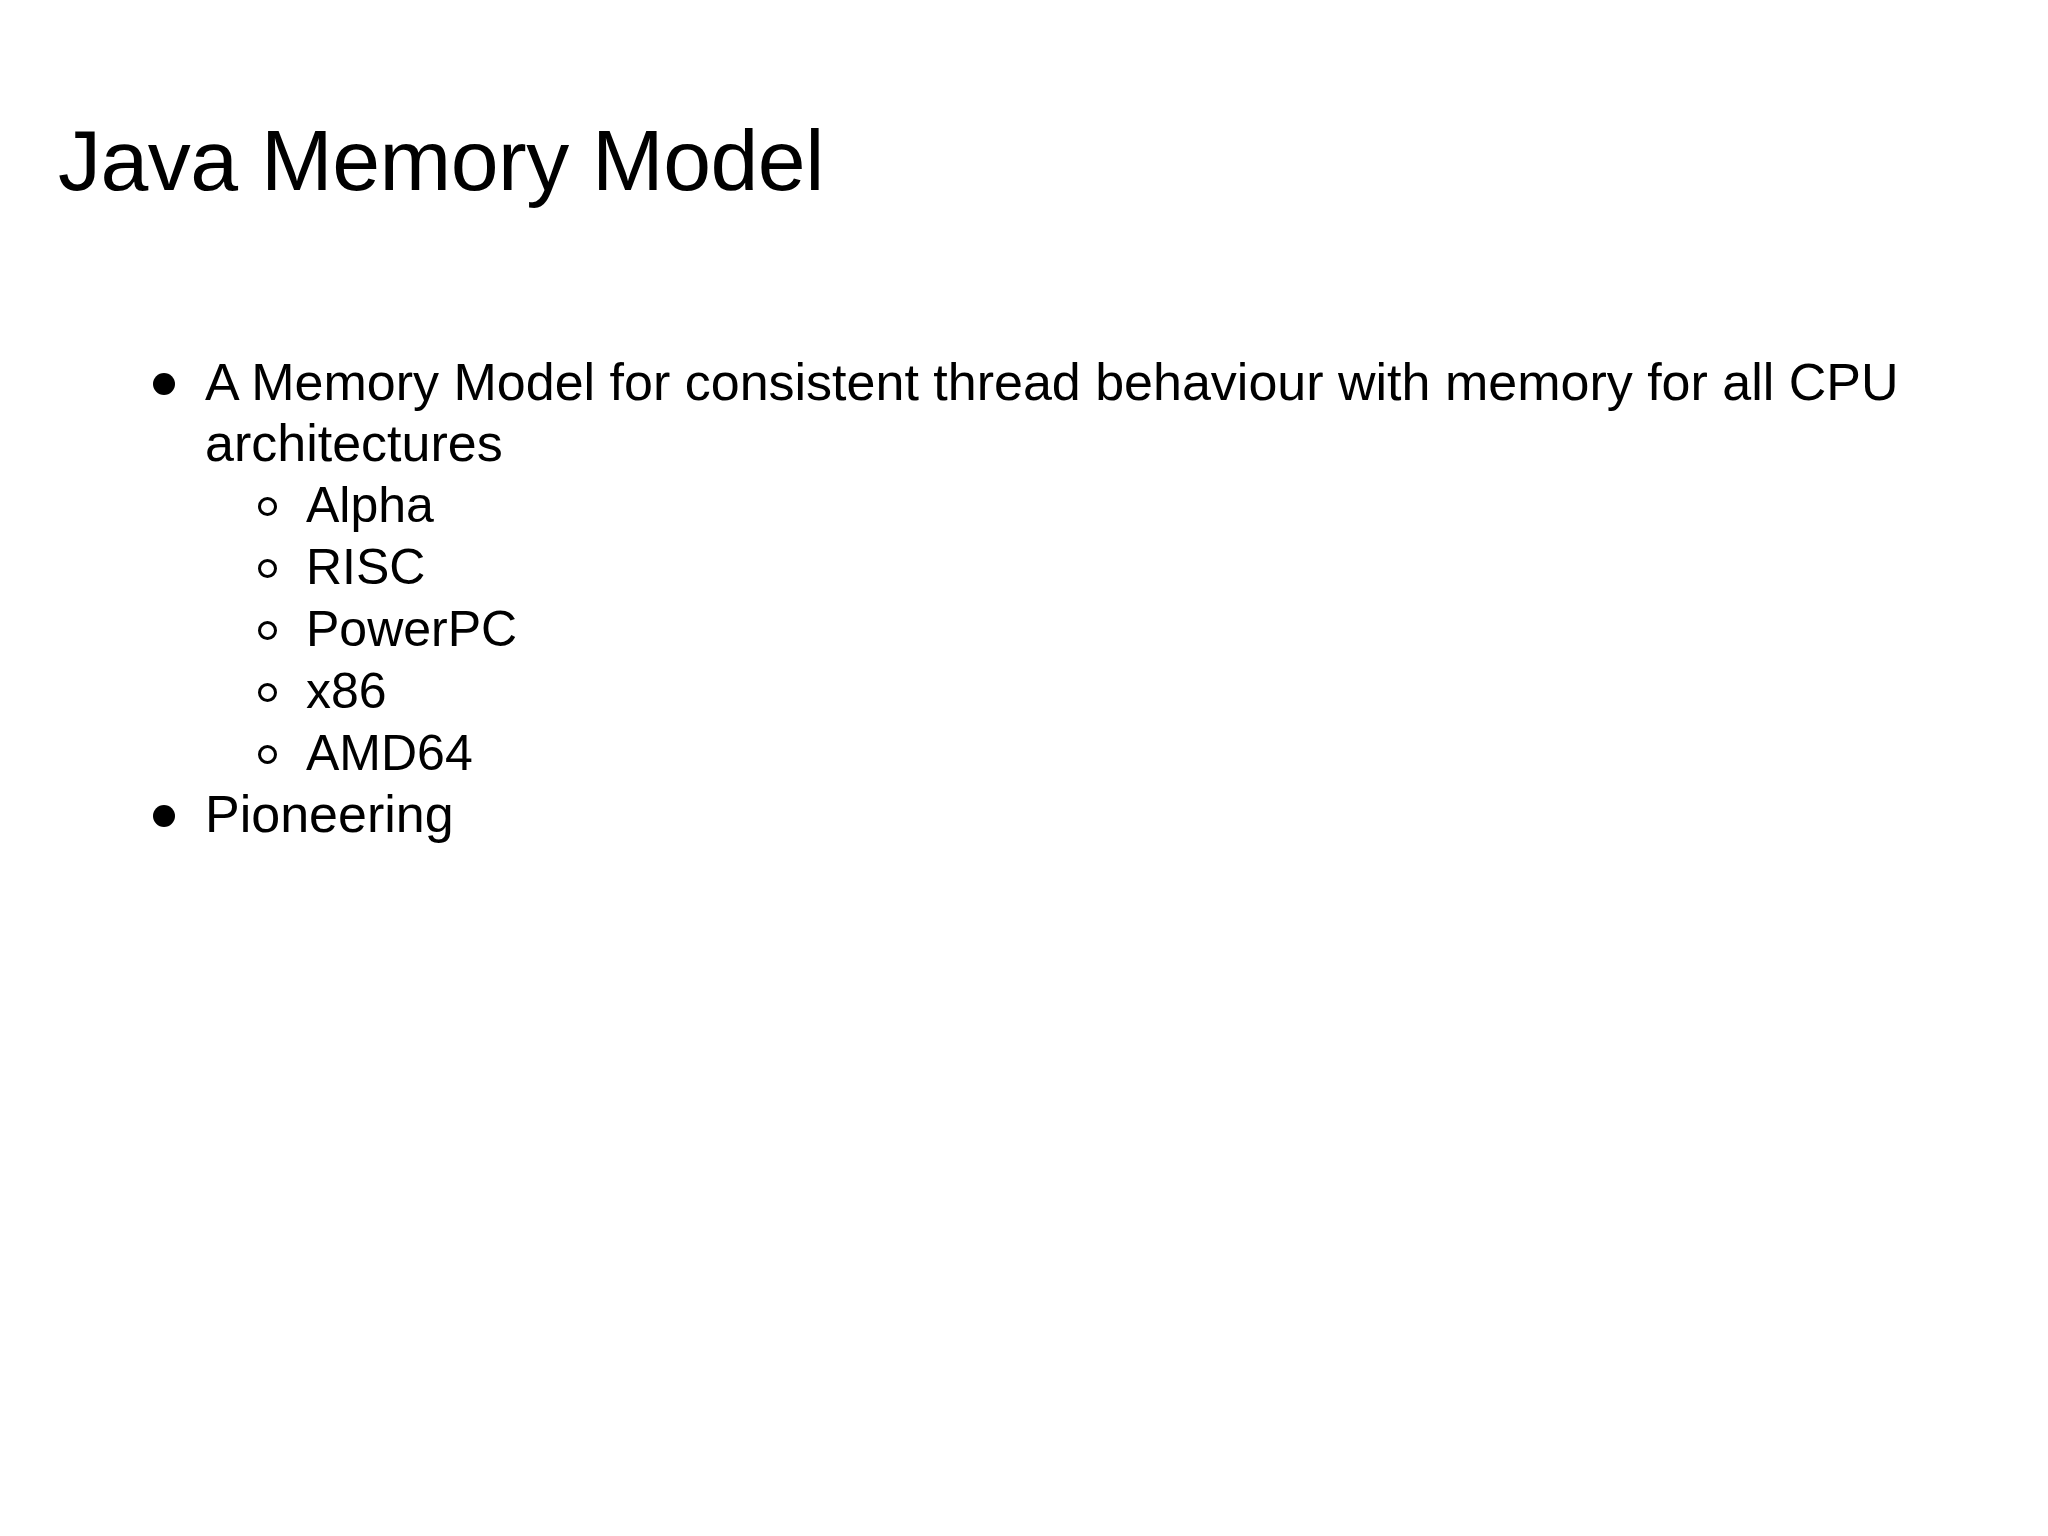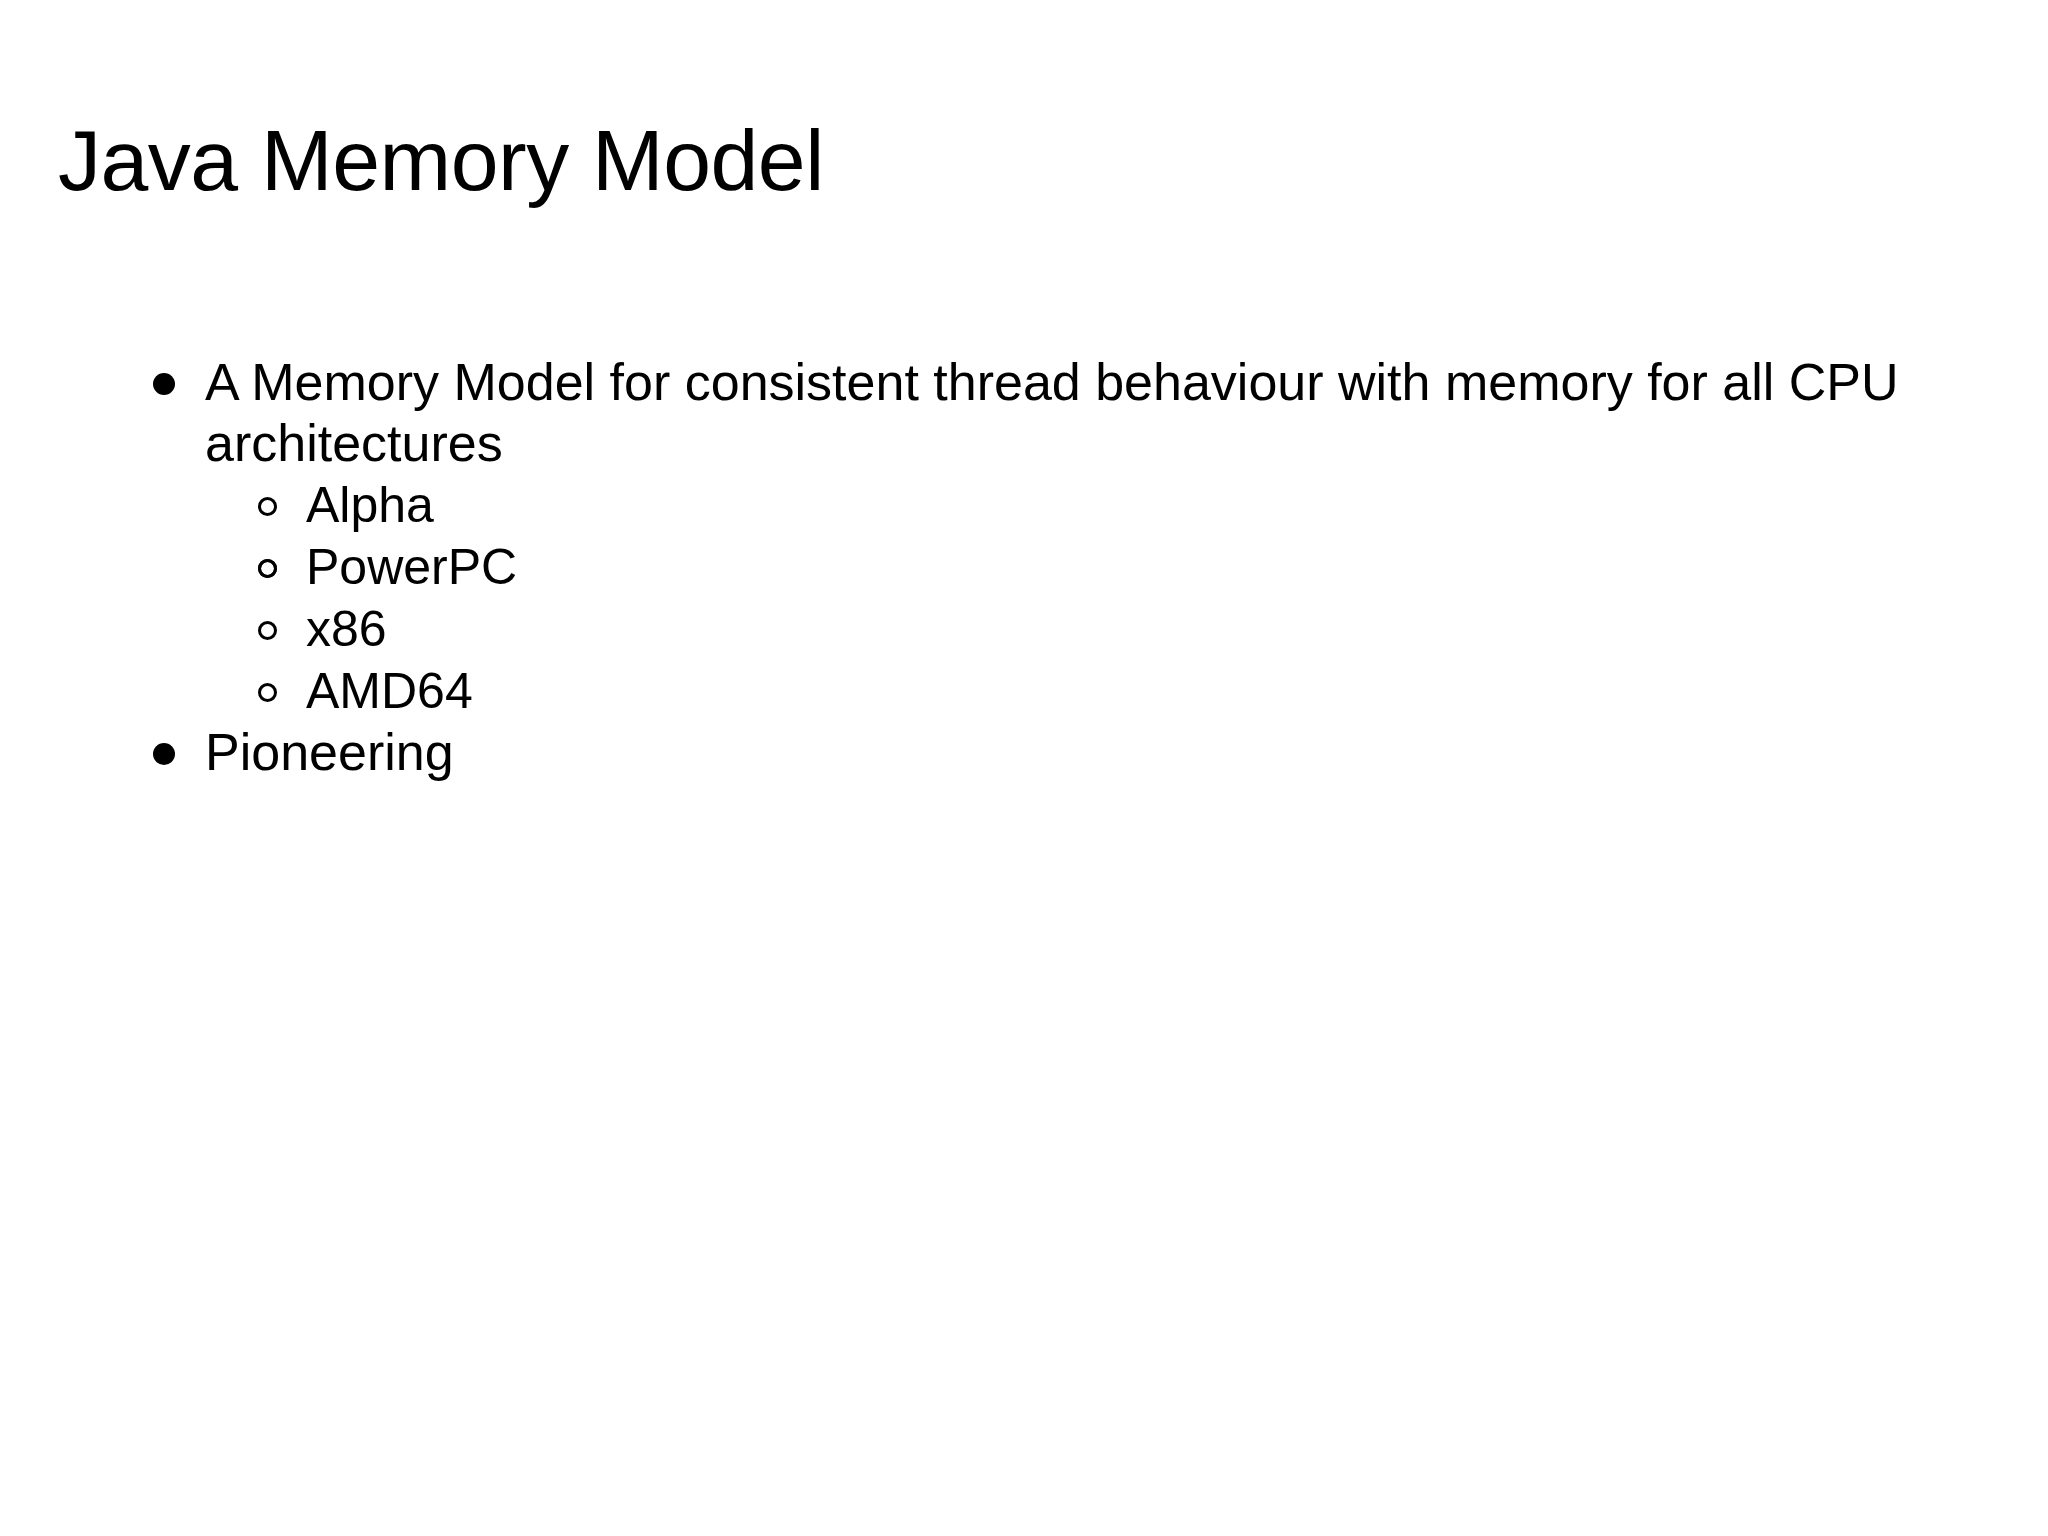--- a/index.html
+++ b/index.html
@@ -117,20 +117,21 @@
       <span class="txt">A Memory Model for consistent thread behaviour with memory for all CPU architectures</span>
     </div>
 
     <div class="sub-group">
       <div class="bullet-row lvl2">
         <span class="marker"></span>
         <span class="txt">Alpha</span>
       </div>
       <div class="bullet-row lvl2">
         <span class="marker"></span>
+        <span class="txt">RISC</span>
       </div>
       <div class="bullet-row lvl2">
         <span class="marker"></span>
         <span class="txt">PowerPC</span>
       </div>
       <div class="bullet-row lvl2">
         <span class="marker"></span>
         <span class="txt">x86</span>
       </div>
       <div class="bullet-row lvl2">

